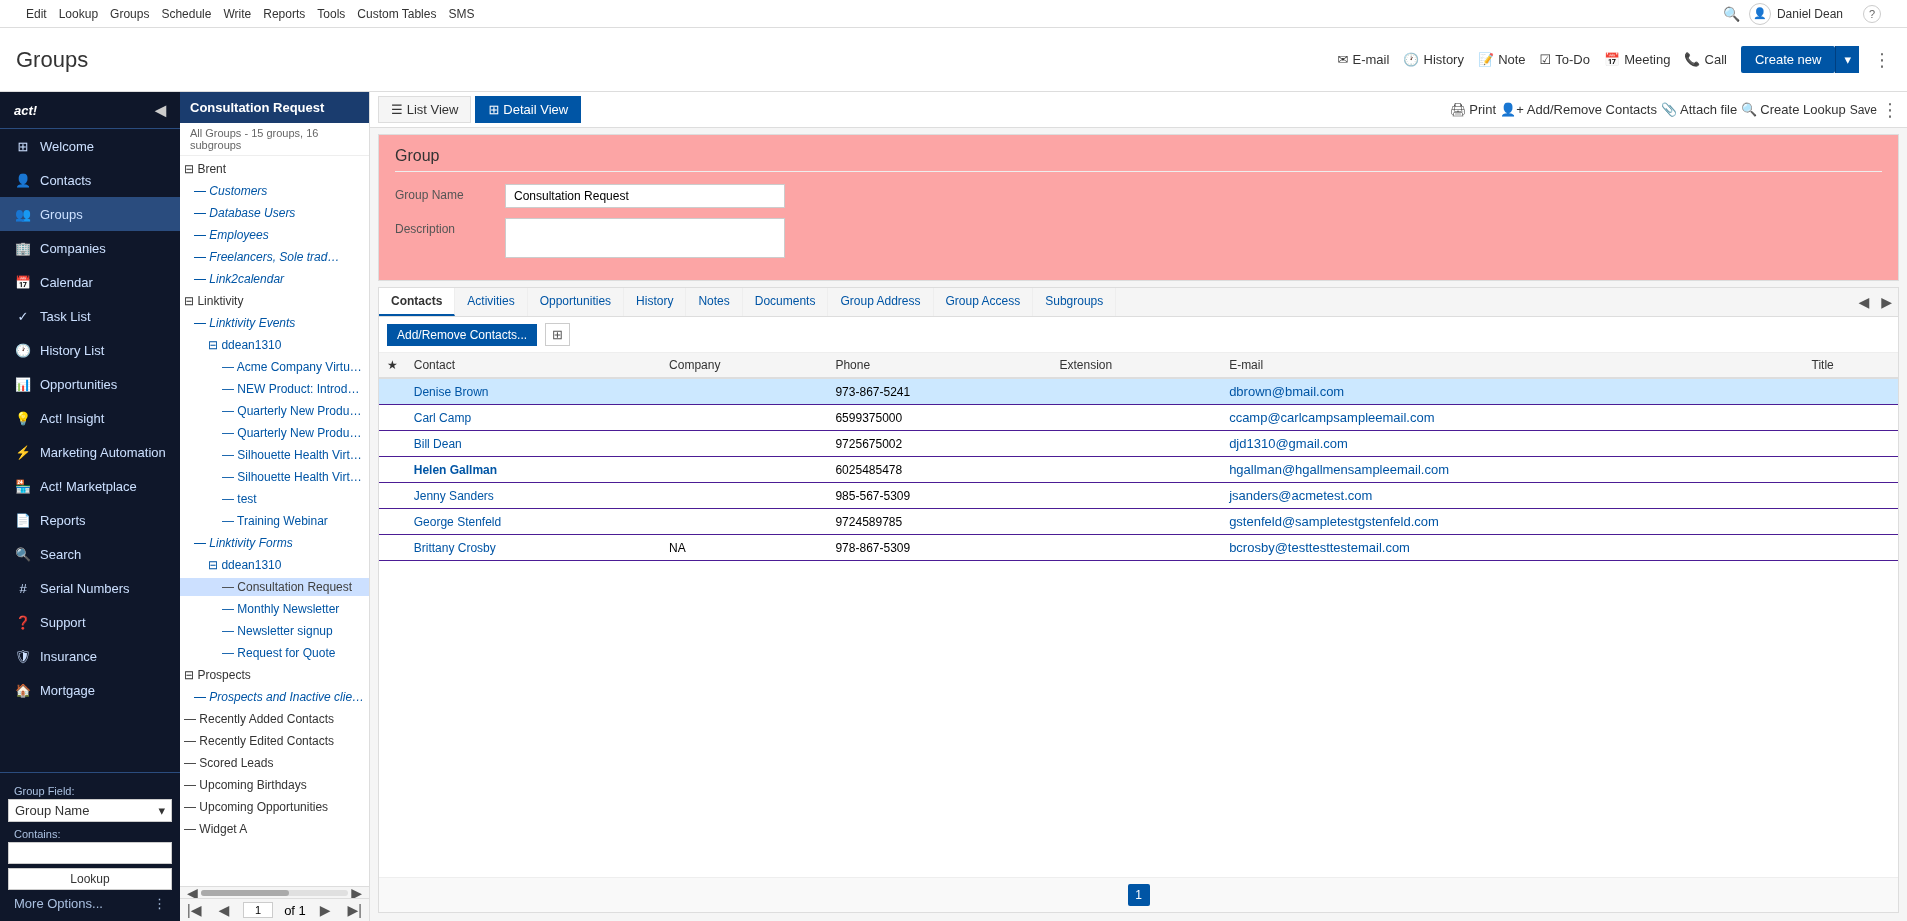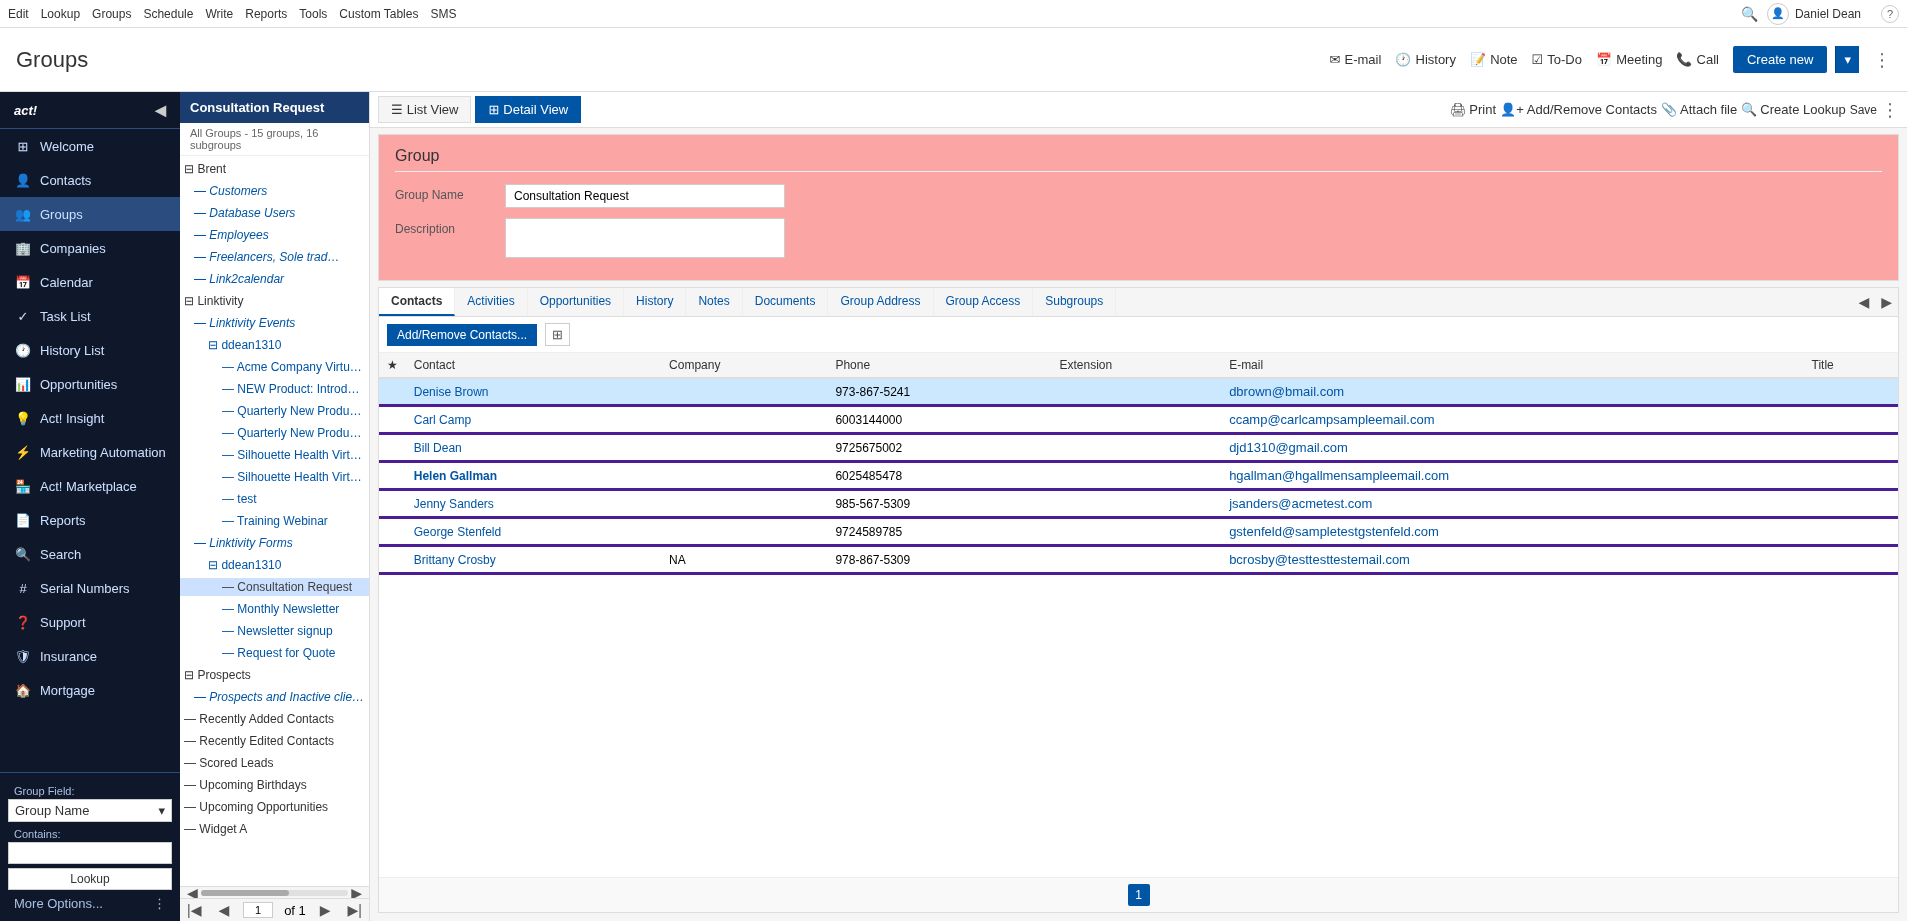--- a/index.html
+++ b/index.html
@@ -1,19 +1,19 @@
 <!DOCTYPE html>
 <html><head>
   <meta charset="utf-8">
   <style>
     * { box-sizing: border-box; margin: 0; padding: 0; font-family: Arial, sans-serif; font-size: 13px; }
     body { background: #f0f0f0; overflow: hidden; }
 
     
-    .top-menu { background: #fff; border-bottom: 1px solid #ddd; display: flex; align-items: center; padding: 0 8px; height: 28px; gap: 12px; }
+    .top-menu { background: #fff; border-bottom: 1px solid #ddd; display: flex; align-items: center; padding: 0 26px; height: 28px; gap: 12px; }
     .top-menu span { cursor: pointer; color: #333; font-size: 12px; }
 
     
     .header-bar { background: #fff; border-bottom: 1px solid #ddd; display: flex; align-items: center; padding: 8px 16px; height: 64px; }
     .header-title { font-size: 22px; font-weight: 300; color: #333; flex: 1; }
     .header-actions { display: flex; align-items: center; gap: 14px; }
     .header-action-btn { display: flex; align-items: center; gap: 4px; color: #333; cursor: pointer; font-size: 12px; background: none; border: none; }
     .create-new-btn { background: #0055a5; color: #fff; border: none; padding: 6px 14px; cursor: pointer; font-size: 13px; display: flex; align-items: center; gap: 4px; border-radius: 2px; }
     .create-new-dropdown { background: #0055a5; color: #fff; border: none; padding: 6px 8px; cursor: pointer; border-left: 1px solid #003f80; }
     .more-btn { background: none; border: none; cursor: pointer; color: #666; font-size: 18px; }
@@ -80,21 +80,21 @@
     .contacts-section { flex: 1; display: flex; flex-direction: column; margin: 0 8px 8px; background: #fff; border: 1px solid #ddd; overflow: hidden; }
     .contacts-tabs { display: flex; border-bottom: 1px solid #ddd; background: #f5f5f5; }
     .contacts-tab { padding: 6px 12px; cursor: pointer; font-size: 12px; color: #0055a5; border-right: 1px solid #eee; }
     .contacts-tab.active { background: #fff; border-bottom: 2px solid #0055a5; color: #333; font-weight: bold; }
     .contacts-toolbar { padding: 6px 8px; border-bottom: 1px solid #eee; display: flex; align-items: center; gap: 8px; }
     .add-remove-btn { background: #0055a5; color: #fff; border: none; padding: 4px 10px; cursor: pointer; font-size: 12px; }
     .grid-btn { background: none; border: 1px solid #ccc; padding: 3px 6px; cursor: pointer; color: #555; }
     .contacts-table { flex: 1; overflow-y: auto; }
     .contacts-table table { width: 100%; border-collapse: collapse; }
     .contacts-table th { background: #f5f5f5; border-bottom: 2px solid #ddd; padding: 5px 8px; text-align: left; font-size: 12px; color: #333; font-weight: normal; white-space: nowrap; }
-    .contacts-table td { padding: 5px 8px; border-bottom: 3px solid #4c1d95; font-size: 12px; }
+    .contacts-table td { padding: 5px 8px; border-bottom: 1px solid #4c1d95; font-size: 12px; }
     .contacts-table tr.selected td { background: #cce8ff; }
     .email-link { color: #0055a5; }
     .star-col { width: 24px; color: #f0a500; }
     .pagination-bar { display: flex; align-items: center; justify-content: center; padding: 6px; border-top: 1px solid #eee; background: #f9f9f9; }
     .page-badge { background: #0055a5; color: #fff; width: 22px; height: 22px; display: flex; align-items: center; justify-content: center; font-size: 12px; border-radius: 2px; }
   </style>
 </head>
 <body>
 
 <div class="top-menu">
@@ -137,21 +137,21 @@
       <span>To-Do</span>
     </button>
     <button class="header-action-btn">
       <span>📅</span>
       <span>Meeting</span>
     </button>
     <button class="header-action-btn">
       <span>📞</span>
       <span>Call</span>
     </button>
-    <div style="display:flex;align-items:flex-start;gap:8px;">
+    <div style="display:flex;align-items:flex-start;">
       <button class="create-new-btn">
         <span>Create new</span>
       </button>
       <button class="create-new-dropdown">▾</button>
     </div>
     <button class="more-btn">⋮</button>
   </div>
 </div>
 
 <div class="main-layout">
@@ -447,21 +447,21 @@
       <td></td>
       <td>973-867-5241</td>
       <td></td>
       <td><span class="email-link">dbrown@bmail.com</span></td>
       <td></td>
     </tr>
                 <tr>
       <td class="star-col"></td>
       <td style="color:#0055a5;cursor:pointer;">Carl Camp</td>
       <td></td>
-      <td>6003144000</td>
+      <td>6599375000</td>
       <td></td>
       <td><span class="email-link">ccamp@carlcampsampleemail.com</span></td>
       <td></td>
     </tr>
                 <tr>
       <td class="star-col"></td>
       <td style="color:#0055a5;cursor:pointer;">Bill Dean</td>
       <td></td>
       <td>9725675002</td>
       <td></td>

